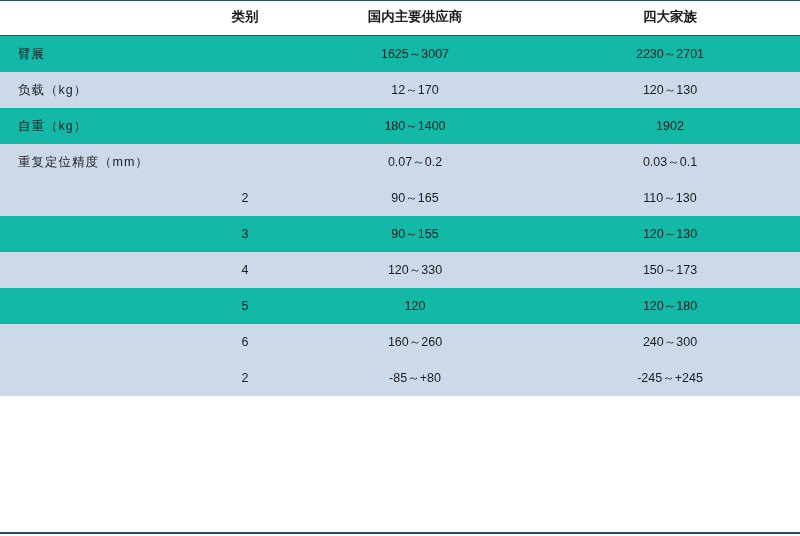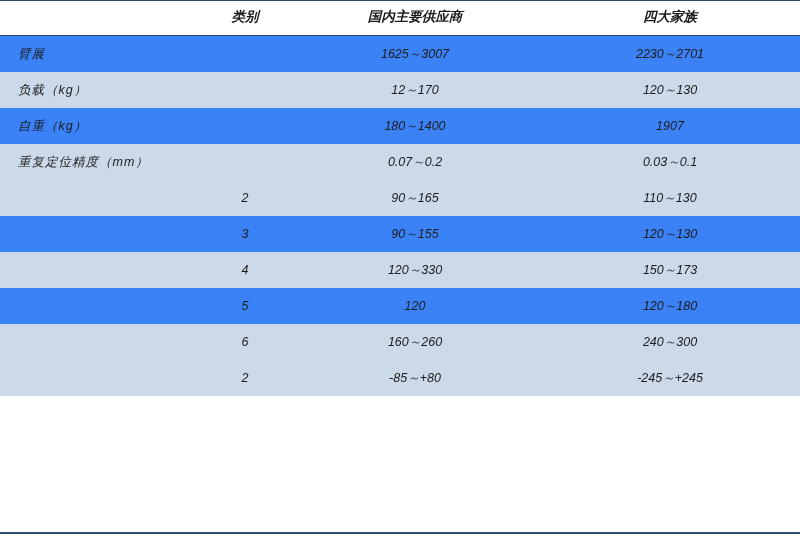--- a/index.html
+++ b/index.html
@@ -13,21 +13,20 @@
     font-family: "Liberation Sans", sans-serif;
     color: #1c1c1c;
     overflow: hidden;
   }
   #sheet {
     width: 800px;
     height: 536px;
     position: relative;
     background: #ffffff;
     box-sizing: border-box;
-    font-style: italic;
   }
   table.spec {
     width: 800px;
     border-collapse: collapse;
     table-layout: fixed;
     font-size: 12.5px;
   }
   table.spec col.c-cat   { width: 200px; }
   table.spec col.c-idx   { width: 90px; }
   table.spec col.c-dom   { width: 250px; }
@@ -47,21 +46,21 @@
     border-top: 1.6px solid #2b4a6f;
     border-bottom: 1.6px solid #2b4a6f;
   }
   tbody td {
     padding: 5px 4px;
     text-align: center;
     vertical-align: middle;
     line-height: 1.5;
   }
   tbody tr.band td { background: #ccd9e8; }
-  tbody tr.plain td { background: #3b82f6; }
+  tbody tr.plain td { background: #14b8a6; }
 
   td.cat {
     text-align: left;
     padding-left: 18px;
     letter-spacing: 1px;
     white-space: pre-line;
   }
   td.idx {
     text-align: center;
     color: #1c1c1c;
@@ -110,21 +109,21 @@
         <tr class="band normal">
           <td class="cat">负载（kg）</td>
           <td class="idx"></td>
           <td class="val">12～170</td>
           <td class="val">120～130</td>
         </tr>
         <tr class="plain normal">
           <td class="cat">自重（kg）</td>
           <td class="idx"></td>
           <td class="val">180～1400</td>
-          <td class="val">1907</td>
+          <td class="val">1902</td>
         </tr>
         <tr class="band normal">
           <td class="cat">重复定位精度（mm）</td>
           <td class="idx"></td>
           <td class="val">0.07～0.2</td>
           <td class="val">0.03～0.1</td>
         </tr>
         <tr class="band normal">
           <td class="cat"></td>
           <td class="idx">2</td>

